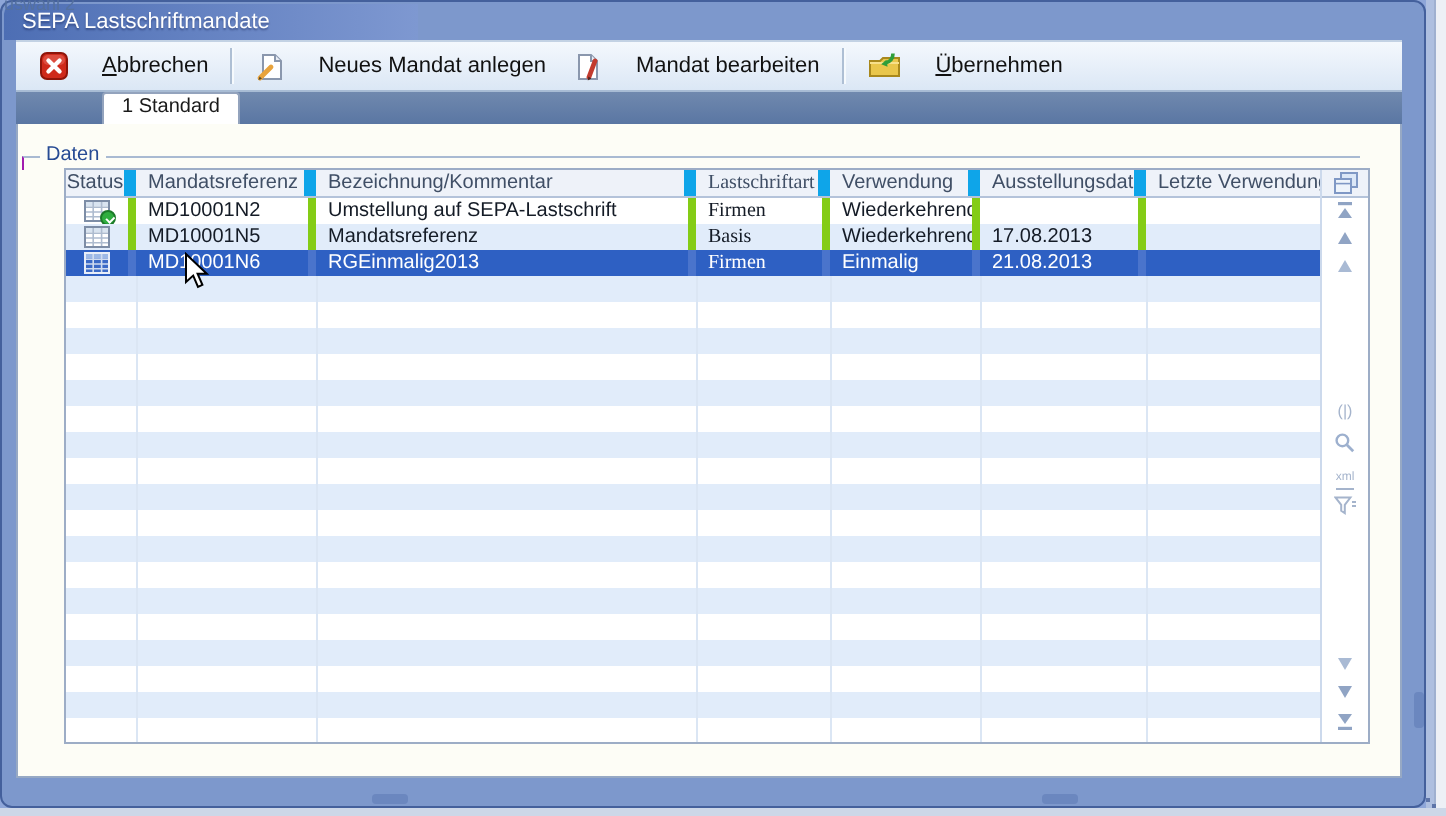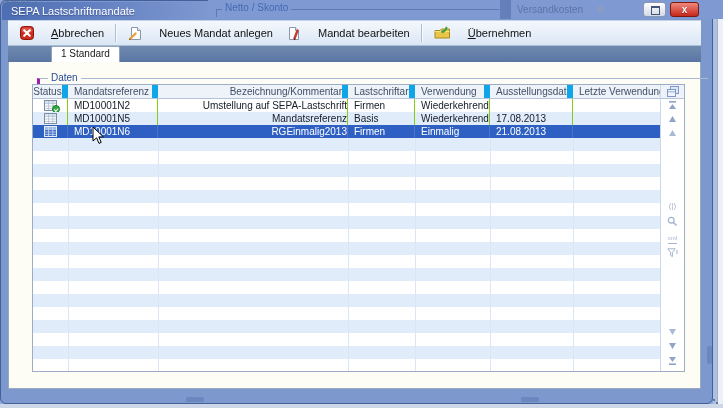--- a/index.html
+++ b/index.html
@@ -57,36 +57,36 @@
   
   .tabstrip{position:absolute;left:7px;top:45px;width:693px;height:16px;
             background:linear-gradient(#7089ae,#5a76a3);}
   .tab{position:absolute;left:13px;bottom:0;height:15px;background:#ffffff;
        border:1px solid #93a3bd;border-bottom:none;border-radius:2px 2px 0 0;
        font-size:10px;color:#1a1a1a;line-height:14px;padding:0 9px;margin-left:30px;}
 
   
   .content{position:absolute;left:7px;top:61px;width:693px;height:327px;background:#fdfdf6;
            border:1px solid #97a9c4;border-top:none;box-sizing:border-box;}
-  .groupbox-line{position:absolute;left:28px;top:16px;width:668px;height:6px;
-                 border-top:1px solid #a9bad2;border-left:3px solid #a21caf;}
+  .groupbox-line{position:absolute;left:2px;top:16px;width:668px;height:6px;
+                 border-top:1px solid #a9bad2;border-left:1px solid #a21caf;}
   .groupbox-label{position:absolute;left:8px;top:-7px;font-size:10px;color:#274b94;
                   background:#fdfdf6;padding:0 3px;white-space:nowrap;}
 
   
   .grid{position:absolute;left:23px;top:22px;width:653px;height:288px;background:#ffffff;
         border:1px solid #9dadc6;box-sizing:border-box;}
   .gheader{display:flex;height:14px;background:#eef2f9;border-bottom:1px solid #b4c3da;box-sizing:border-box;}
   .gh{font-size:10px;color:#404f66;line-height:13px;padding-left:6px;box-sizing:border-box;
       border-right:6px solid #0ea5e9;white-space:nowrap;overflow:hidden;}
   .grow{display:flex;height:13px;box-sizing:border-box;}
   .gc{font-size:10px;color:#141b26;line-height:13px;padding-left:6px;box-sizing:border-box;
-      border-right:1px solid #84cc16;white-space:nowrap;overflow:hidden;}
+      border-right:4px solid #84cc16;white-space:nowrap;overflow:hidden;}
   .c0{width:35px;display:flex;align-items:center;justify-content:center;padding-left:0;}
-  .c1{width:90px;} .c2{width:190px;text-align:right;} .c3{width:67px;} .c4{width:75px;} .c5{width:83px;} .c6{width:88px;border-right:none;}
+  .c1{width:90px;} .c2{width:190px;} .c3{width:67px;font-family:Liberation Serif, serif;} .c4{width:75px;} .c5{width:83px;} .c6{width:88px;border-right:none;}
   .grow.alt{background:#e1ecfa;}
   .grow.selected{background:#2e60c3;}
   .grow.selected .gc{color:#ffffff;border-right-color:#4a74cc;}
   .gfiller{position:absolute;left:0;top:53px;width:627px;bottom:0;
     background:
       linear-gradient(#dbe6f4,#dbe6f4) 35px 0/1px 100% no-repeat,
       linear-gradient(#dbe6f4,#dbe6f4) 125px 0/1px 100% no-repeat,
       linear-gradient(#dbe6f4,#dbe6f4) 315px 0/1px 100% no-repeat,
       linear-gradient(#dbe6f4,#dbe6f4) 382px 0/1px 100% no-repeat,
       linear-gradient(#dbe6f4,#dbe6f4) 457px 0/1px 100% no-repeat,
@@ -318,33 +318,20 @@
           </div>
         </div>
       </div>
     </div>
 
     <div class="notch-b1"></div>
     <div class="notch-b2"></div>
     <div class="notch-r"></div>
   </div>
 
-  <div class="bgstrip">
-    <div class="bg-groupbox-line"></div>
-    <span class="bg-groupbox-label">Netto / Skonto</span>
-    <div class="bg-vband"></div>
-    <span class="bg-right-label">Versandkosten</span>
-    <div class="bg-square"></div>
-    <div class="winbtn restore">
-      <span class="sq"></span>
-    </div>
-    <div class="winbtn close">
-      <span class="x">x</span>
-    </div>
-  </div>
 
   <div class="clipped-frag">
     <span>uswahl 2</span>
   </div>
 
   <div class="grip-dot" style="left:713px;top:399px"></div>
   <div class="grip-dot" style="left:716px;top:402px"></div>
 
   <div class="cursor">
     <svg width="13" height="19" viewBox="0 0 13 19">

